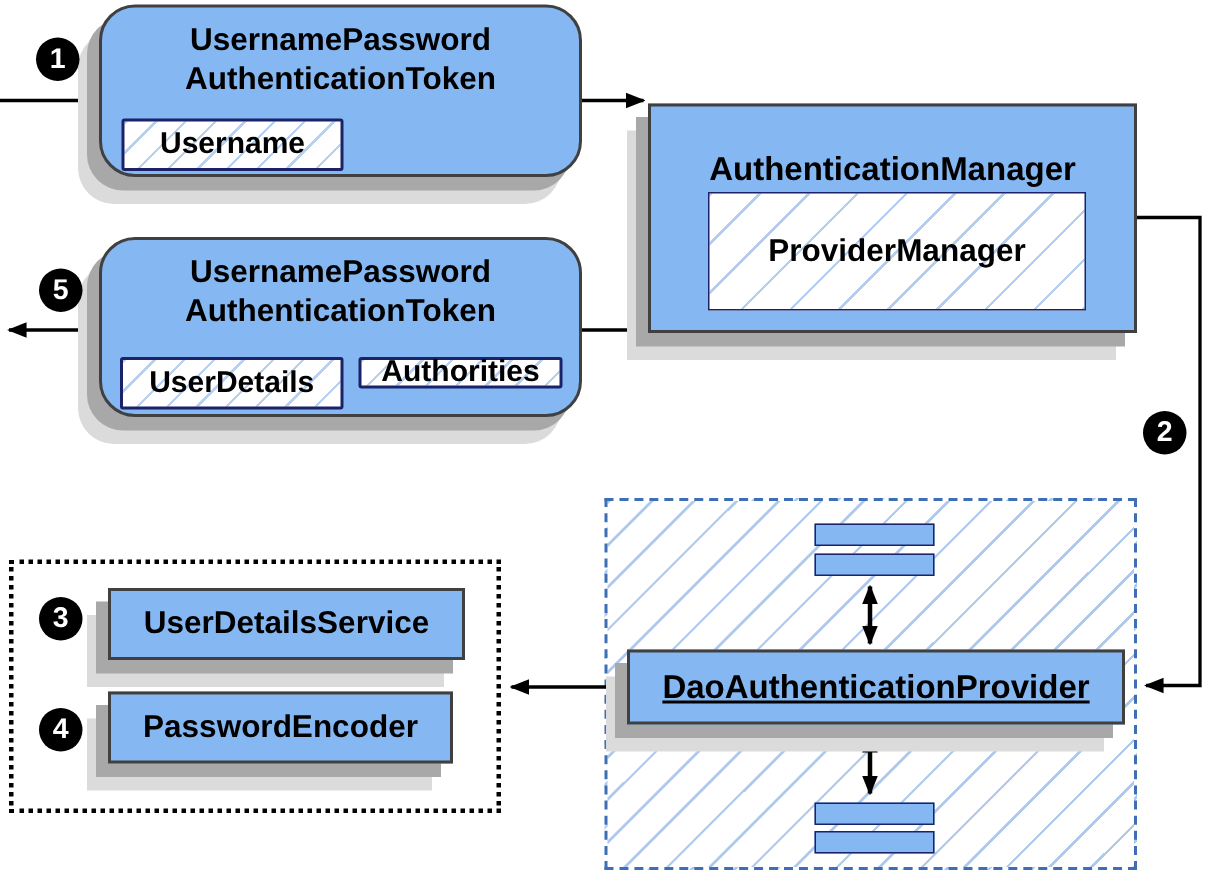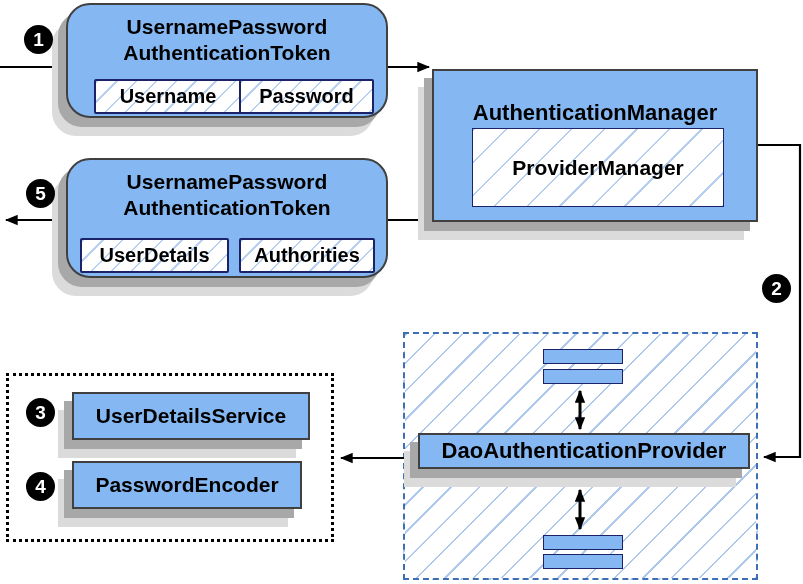--- a/index.html
+++ b/index.html
@@ -61,47 +61,46 @@
     <path d="M418 458 L341 458" stroke="#000" stroke-width="2.2" fill="none" marker-end="url(#arr)"></path>
     <path d="M580 391 L580 429" stroke="#000" stroke-width="3" fill="none" marker-start="url(#arr)" marker-end="url(#arr)"></path>
     <path d="M580 490 L580 529" stroke="#000" stroke-width="3" fill="none" marker-start="url(#arr)" marker-end="url(#arr)"></path>
   </svg>
 
   <div class="abs blue-box rounded shadow2" style="left:66px;top:3px;width:322px;height:115px;">
     <div class="token-title">
       <div>UsernamePassword</div>
       <div>AuthenticationToken</div>
     </div>
-    <div class="abs field center" style="left:13px;top:74px;width:148px;height:35px;margin-left:13px;">Username</div>
-    <div class="abs field center" style="left:171px;top:74px;width:135px;height:35px;">Password</div>
+    <div class="abs field center" style="left:13px;top:74px;width:148px;height:35px;">Username</div>
   </div>
 
   <div class="abs blue-box rounded shadow2" style="left:66px;top:158px;width:322px;height:120px;">
     <div class="token-title">
       <div>UsernamePassword</div>
       <div>AuthenticationToken</div>
     </div>
     <div class="abs field center" style="left:12px;top:78px;width:149px;height:35px;">UserDetails</div>
-    <div class="abs field center" style="left:171px;top:78px;width:136px;height:35px;">Authorities</div>
+    <div class="abs field center" style="left:171px;top:78px;width:136px;height:21px;">Authorities</div>
   </div>
 
   <div class="abs blue-box shadow2" style="left:432px;top:69px;width:326px;height:153px;">
     <div style="padding-top:29px;font-size:22px;text-align:center;font-weight:bold;">AuthenticationManager</div>
     <div class="abs hatch-md center" style="left:38px;top:57px;width:252px;height:79px;font-size:21px;font-weight:bold;">ProviderManager</div>
   </div>
 
   <div class="abs providers-label" style="left:455px;top:260px;width:250px;">
   </div>
 
   <div class="abs bar" style="left:543px;top:349px;width:80px;height:15px;"></div>
   <div class="abs bar" style="left:543px;top:369px;width:80px;height:15px;"></div>
   <div class="abs bar" style="left:543px;top:535px;width:80px;height:15px;"></div>
   <div class="abs bar" style="left:543px;top:554px;width:80px;height:15px;"></div>
 
-  <div class="abs blue-box shadow2 center" style="left:418px;top:433px;width:332px;height:36px;font-size:22px;">DaoAuthenticationProvider</div>
+  <div class="abs blue-box shadow2 center" style="left:418px;top:433px;width:332px;height:50px;font-size:22px;text-decoration:underline;">DaoAuthenticationProvider</div>
 
   <div class="abs dotted-box" style="left:6px;top:373px;width:328px;height:169px;"></div>
   <div class="abs blue-box shadow2 center" style="left:72px;top:392px;width:238px;height:48px;font-size:21px;">UserDetailsService</div>
   <div class="abs blue-box shadow2 center" style="left:72px;top:461px;width:230px;height:48px;font-size:21px;">PasswordEncoder</div>
 
   <div class="abs badge" style="left:24px;top:25px;">1</div>
   <div class="abs badge" style="left:26px;top:179px;">5</div>
   <div class="abs badge" style="left:762px;top:274px;">2</div>
   <div class="abs badge" style="left:26px;top:398px;">3</div>
   <div class="abs badge" style="left:26px;top:472px;">4</div>

